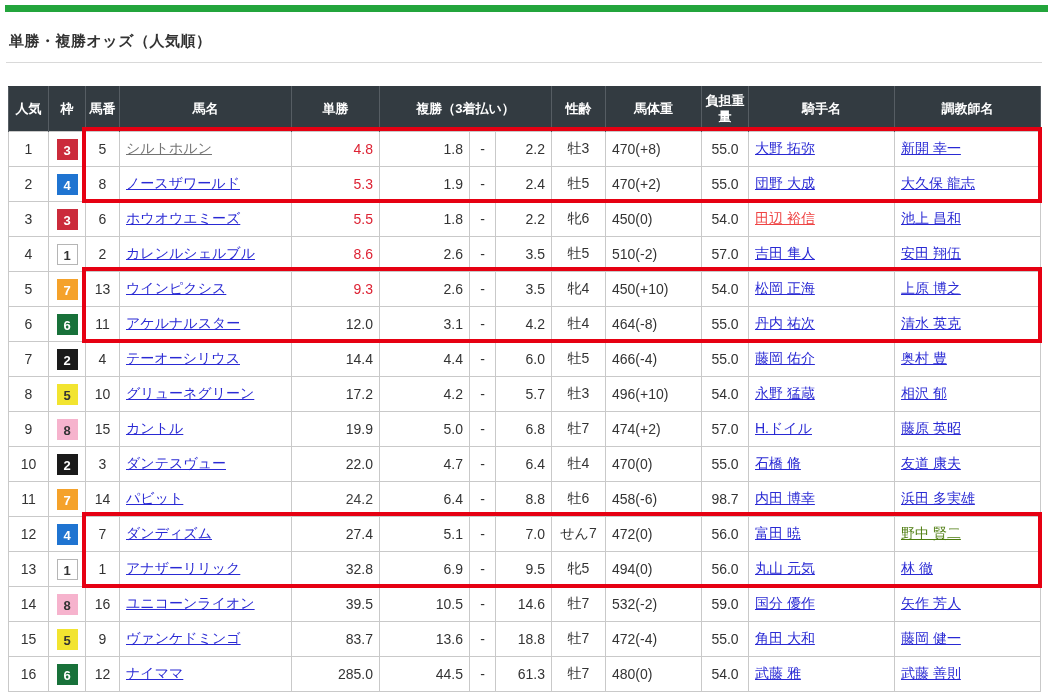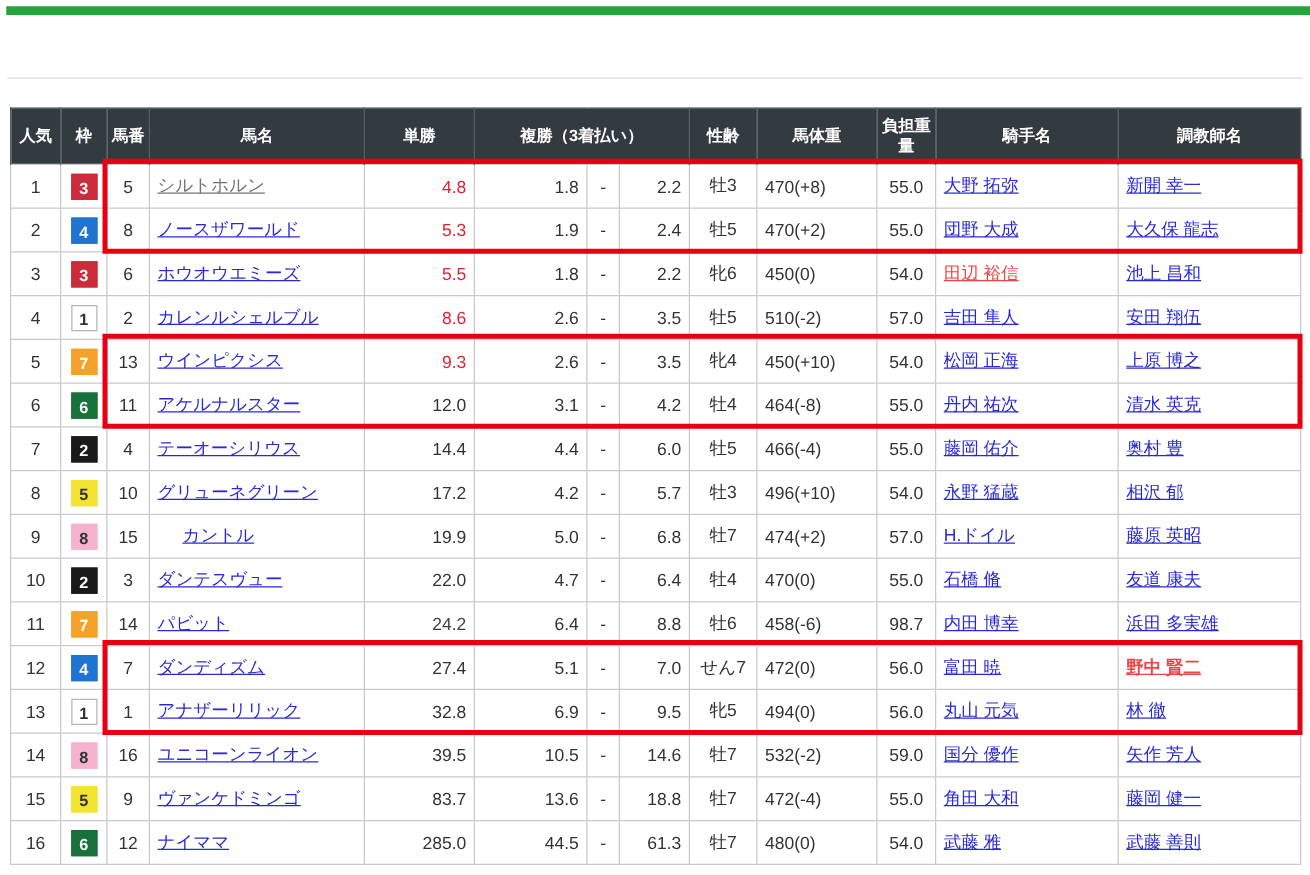--- a/index.html
+++ b/index.html
@@ -25,20 +25,21 @@
   td.c-jockey,td.c-trainer{padding-left:10px;margin-top:15px;}
   .frame-badge{display:inline-block;min-width:21px;height:21px;line-height:21px;font-size:13px;font-weight:bold;text-align:center;vertical-align:middle;box-sizing:border-box;}
   a.link{text-decoration:underline;cursor:pointer;}
   .hl-box{position:absolute;border-style:solid;border-width:4px;pointer-events:none;z-index:5;background:transparent;}
 </style>
 </head>
 <body>
 
 <div class="page">
   <div class="top-bar" style="background: rgb(35, 165, 60);"></div>
+  <h1 class="page-title">単勝・複勝オッズ（人気順）</h1>
   <div class="divider"></div>
 
   <table class="odds">
     <colgroup>
       <col style="width:40px">
         <col style="width:37px">
         <col style="width:34px">
         <col style="width:172px">
       <col style="width:88px">
         <col style="width:90px">
@@ -191,21 +192,21 @@
     <td class="c-weight">496(+10)</td>
     <td class="c-carry">54.0</td>
     <td class="c-jockey"><a class="link" style="color: rgb(42, 42, 212);">永野 猛蔵</a></td>
     <td class="c-trainer"><a class="link" style="color: rgb(42, 42, 212);">相沢 郁</a></td>
   </tr>
 
   <tr>
     <td class="c-rank">9</td>
     <td class="c-frame"><span class="frame-badge" style="background: rgb(246, 179, 205); color: rgb(51, 51, 51); border: 1px solid rgb(246, 179, 205);">8</span></td>
     <td class="c-no">15</td>
-    <td class="c-horse"><a class="link" style="color: rgb(42, 42, 212); margin-left: 20px;">カントル</a></td>
+    <td class="c-horse"><a class="link" style="color: rgb(42, 42, 212);">カントル</a></td>
     <td class="c-win" style="color: rgb(51, 51, 51);">19.9</td>
     <td class="c-plow">5.0</td>
     <td class="c-dash">-</td>
     <td class="c-phigh">6.8</td>
     <td class="c-sex">牡7</td>
     <td class="c-weight">474(+2)</td>
     <td class="c-carry">57.0</td>
     <td class="c-jockey"><a class="link" style="color: rgb(42, 42, 212);">H.ドイル</a></td>
     <td class="c-trainer"><a class="link" style="color: rgb(42, 42, 212);">藤原 英昭</a></td>
   </tr>
@@ -248,21 +249,21 @@
     <td class="c-no">7</td>
     <td class="c-horse"><a class="link" style="color: rgb(42, 42, 212);">ダンディズム</a></td>
     <td class="c-win" style="color: rgb(51, 51, 51);">27.4</td>
     <td class="c-plow">5.1</td>
     <td class="c-dash">-</td>
     <td class="c-phigh">7.0</td>
     <td class="c-sex">せん7</td>
     <td class="c-weight">472(0)</td>
     <td class="c-carry">56.0</td>
     <td class="c-jockey"><a class="link" style="color: rgb(42, 42, 212);">富田 暁</a></td>
-    <td class="c-trainer"><a class="link" style="color: #ef4444; font-weight: bold;">野中 賢二</a></td>
+    <td class="c-trainer"><a class="link" style="color: #4d7c0f;">野中 賢二</a></td>
   </tr>
 
   <tr>
     <td class="c-rank">13</td>
     <td class="c-frame"><span class="frame-badge" style="background: rgb(255, 255, 255); color: rgb(51, 51, 51); border: 1px solid rgb(181, 181, 181);">1</span></td>
     <td class="c-no">1</td>
     <td class="c-horse"><a class="link" style="color: rgb(42, 42, 212);">アナザーリリック</a></td>
     <td class="c-win" style="color: rgb(51, 51, 51);">32.8</td>
     <td class="c-plow">6.9</td>
     <td class="c-dash">-</td>

